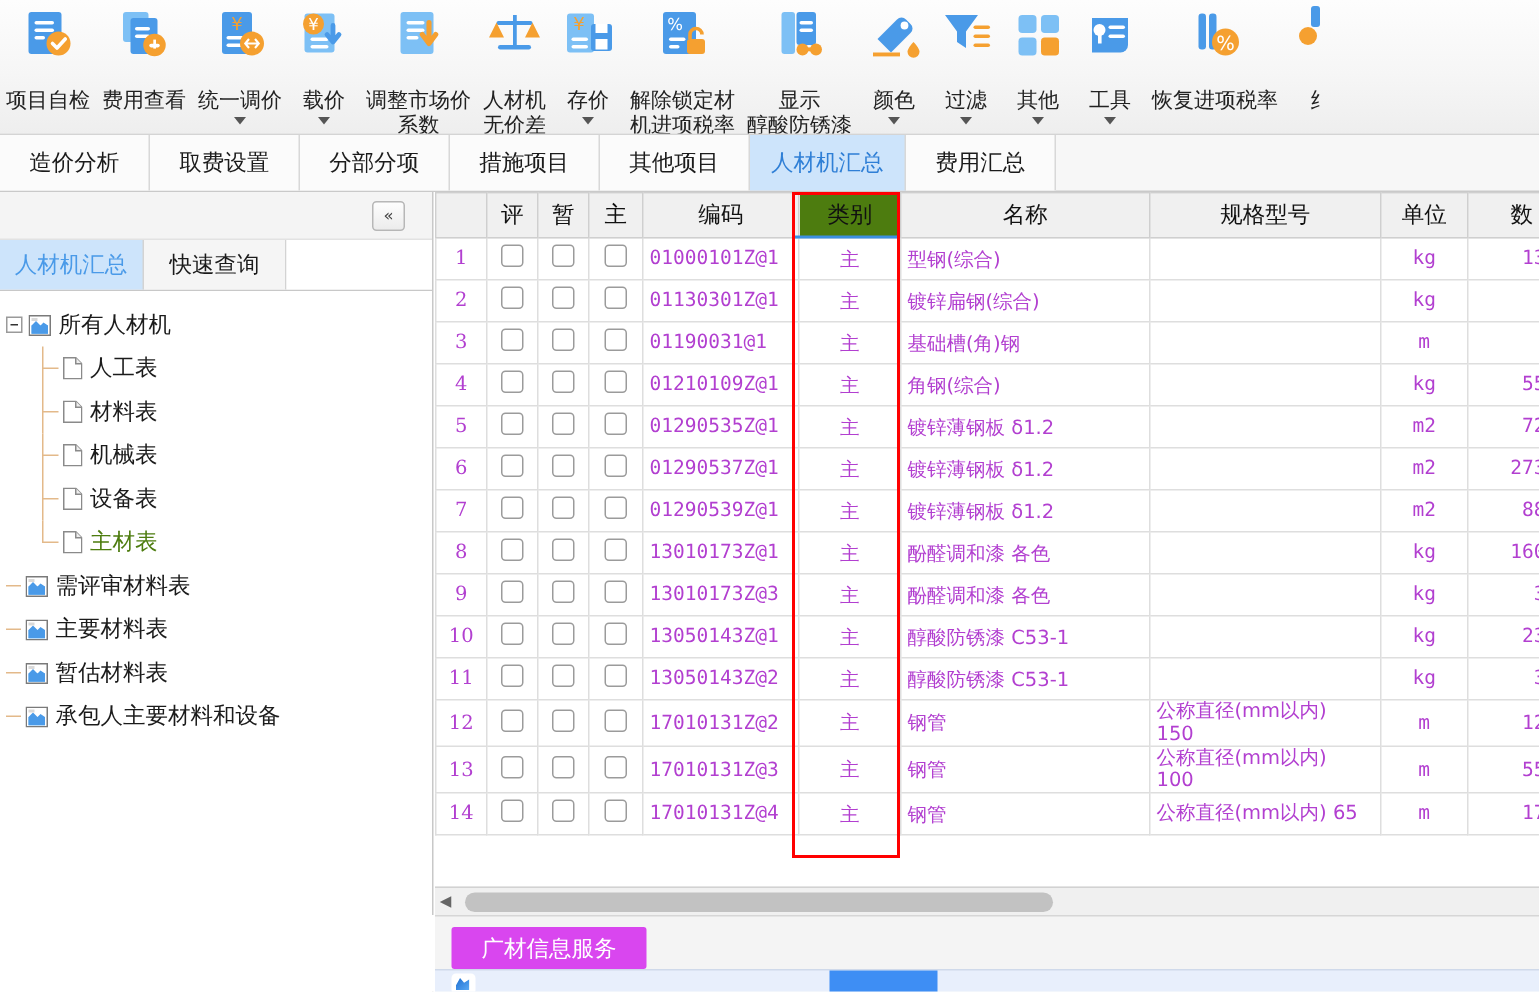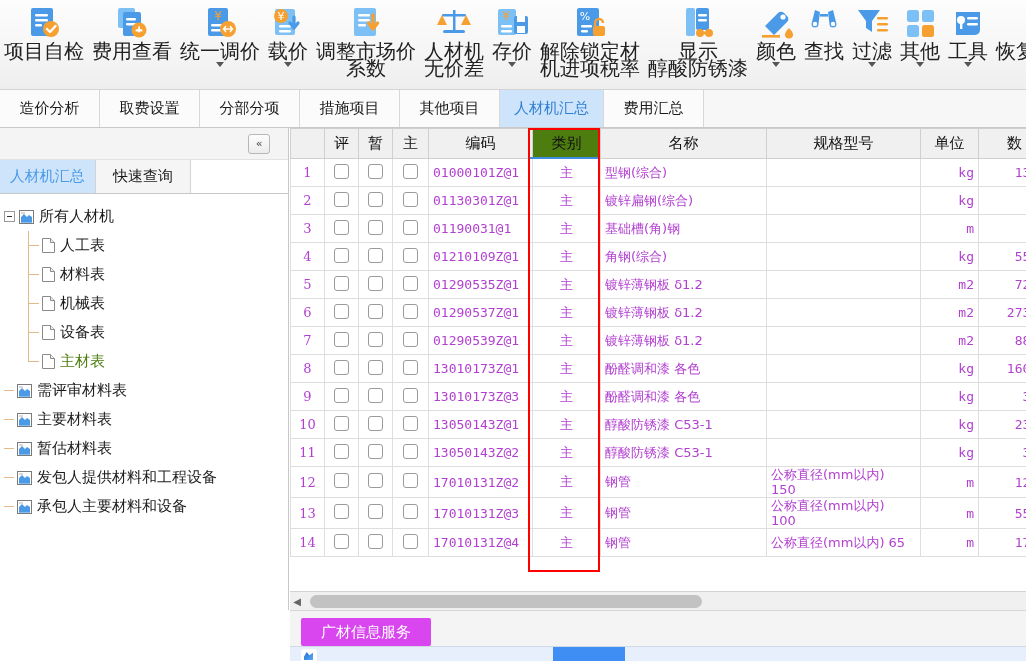--- a/index.html
+++ b/index.html
@@ -21,22 +21,22 @@
   }
   .rb-item {
     flex: 0 0 auto;
     display: flex; flex-direction: column; align-items: center;
     padding: 4px 4px 0 4px;
     min-width: 44px;
     cursor: default;
   }
   .rb-ico { width: 40px; height: 38px; display:block; }
   .rb-lbl {
-    font-size: 20px; color: #222; line-height: 17px; text-align: center;
-    white-space: pre-line; margin-top: 1px; letter-spacing: 0px;
+    font-size: 14px; color: #222; line-height: 17px; text-align: center;
+    white-space: pre-line; margin-top: 17px; letter-spacing: 0px;
   }
   .rb-caret {
     width: 0; height: 0; margin-top: 2px;
     border-left: 4px solid transparent; border-right: 4px solid transparent;
     border-top: 5px solid #555;
   }
   .rb-caret.hidden { visibility: hidden; }
 
   
   .tabbar {
@@ -119,21 +119,21 @@
   table.tbl td {
     height: 28px; border: 1px solid #dedede; font-size: 13px;
     color: #b23fd0; padding: 0 4px; vertical-align: middle;
   }
   td.rn { text-align: center; color: #222; font-size: 14px; font-family:"DejaVu Serif", serif; }
   td.ck { text-align: center; }
   td.code { font-family: "DejaVu Sans Mono", monospace; font-size: 12.5px; color: #b23fd0; padding-left:6px;}
   td.cat { text-align: center; font-size: 15px; }
   td.name { font-size: 14px; }
   td.spec { font-size: 13px; line-height: 15px; }
-  td.unit { text-align: right; font-family: "DejaVu Sans Mono", monospace; font-size: 12.5px; }
+  td.unit { text-align: center; font-family: "DejaVu Sans Mono", monospace; font-size: 12.5px; }
   td.qty  { text-align: right; font-family: "DejaVu Sans Mono", monospace; font-size: 13px; padding-right:2px;}
   .cbx {
     display: inline-block; width: 15px; height: 15px;
     border: 1px solid #9b9b9b; border-radius: 3px; background: #fff;
   }
   
   .sel-rect {
     position: absolute; left: 238px; top: 0px; width: 72px; height: 444px;
     border: 2px solid #ff0000; pointer-events: none; z-index: 5;
   }
@@ -326,33 +326,20 @@
         <span>
           <svg class="rb-ico" viewBox="0 0 40 38" xmlns="http://www.w3.org/2000/svg">
             <path d="M9 22 L22 9 a4 4 0 0 1 6 0 l3 3 a4 4 0 0 1 0 6 L18 31 z" fill="#4a9ae8"></path>
             <circle cx="27" cy="13" r="2.6" fill="#ffffff"></circle>
             <path d="M33 24 c0 0 4 4 4 6.5 a4 4 0 0 1-8 0 C29 28 33 24 33 24z" fill="#f5a030"></path>
             <rect x="6" y="31" width="18" height="2.6" fill="#f5a030"></rect>
           </svg>
         </span>
         <div class="rb-lbl">颜色</div>
         <div class="rb-caret"></div>
-      </div>
-      <div class="rb-item">
-        <span>
-          <svg class="rb-ico" viewBox="0 0 40 38" xmlns="http://www.w3.org/2000/svg">
-            <path d="M11 6 l5 2 -1.5 12 a3.5 3.5 0 0 1-7 0 z" fill="#4a9ae8"></path>
-            <path d="M29 6 l-5 2 1.5 12 a3.5 3.5 0 0 0 7 0 z" fill="#4a9ae8"></path>
-            <rect x="16" y="10" width="8" height="2.6" fill="#4a9ae8"></rect>
-            <circle cx="11" cy="20" r="2.2" fill="#ffffff"></circle>
-            <circle cx="29" cy="20" r="2.2" fill="#ffffff"></circle>
-          </svg>
-        </span>
-        <div class="rb-lbl">查找</div>
-        <div class="rb-caret hidden"></div>
       </div>
       <div class="rb-item">
         <span>
           <svg class="rb-ico" viewBox="0 0 40 38" xmlns="http://www.w3.org/2000/svg">
             <path d="M6 6 h22 l-8 11 v11 l-6 -4 v-7 z" fill="#4a9ae8"></path>
             <rect x="25" y="13" width="11" height="2.4" rx="1.2" fill="#f5a030"></rect>
             <rect x="25" y="19" width="11" height="2.4" rx="1.2" fill="#f5a030"></rect>
             <rect x="25" y="25" width="11" height="2.4" rx="1.2" fill="#f5a030"></rect>
           </svg>
         </span>
@@ -523,32 +510,20 @@
           <span class="elbow-root"></span>
           <span style="display: inline-flex;">
             <svg width="15" height="14" viewBox="0 0 15 14">
               <rect x="0.5" y="0.5" width="14" height="13" fill="#fff" stroke="#7a7a7a"></rect>
               <rect x="2" y="7" width="11" height="5.5" fill="#7dc0f5"></rect>
               <path d="M2 7 l3-3 3 3 2-2 3 2 v5.5 H2z" fill="#4a9ae8"></path>
               <rect x="2" y="2" width="4" height="2" fill="#d9d9d9"></rect>
             </svg>
           </span>
           <span class="lbl">暂估材料表</span>
-        </div>
-        <div class="tnode">
-          <span class="elbow-root"></span>
-          <span style="display: inline-flex;">
-            <svg width="15" height="14" viewBox="0 0 15 14">
-              <rect x="0.5" y="0.5" width="14" height="13" fill="#fff" stroke="#7a7a7a"></rect>
-              <rect x="2" y="7" width="11" height="5.5" fill="#7dc0f5"></rect>
-              <path d="M2 7 l3-3 3 3 2-2 3 2 v5.5 H2z" fill="#4a9ae8"></path>
-              <rect x="2" y="2" width="4" height="2" fill="#d9d9d9"></rect>
-            </svg>
-          </span>
-          <span class="lbl">发包人提供材料和工程设备</span>
         </div>
         <div class="tnode">
           <span class="elbow-root"></span>
           <span style="display: inline-flex;">
             <svg width="15" height="14" viewBox="0 0 15 14">
               <rect x="0.5" y="0.5" width="14" height="13" fill="#fff" stroke="#7a7a7a"></rect>
               <rect x="2" y="7" width="11" height="5.5" fill="#7dc0f5"></rect>
               <path d="M2 7 l3-3 3 3 2-2 3 2 v5.5 H2z" fill="#4a9ae8"></path>
               <rect x="2" y="2" width="4" height="2" fill="#d9d9d9"></rect>
             </svg>

